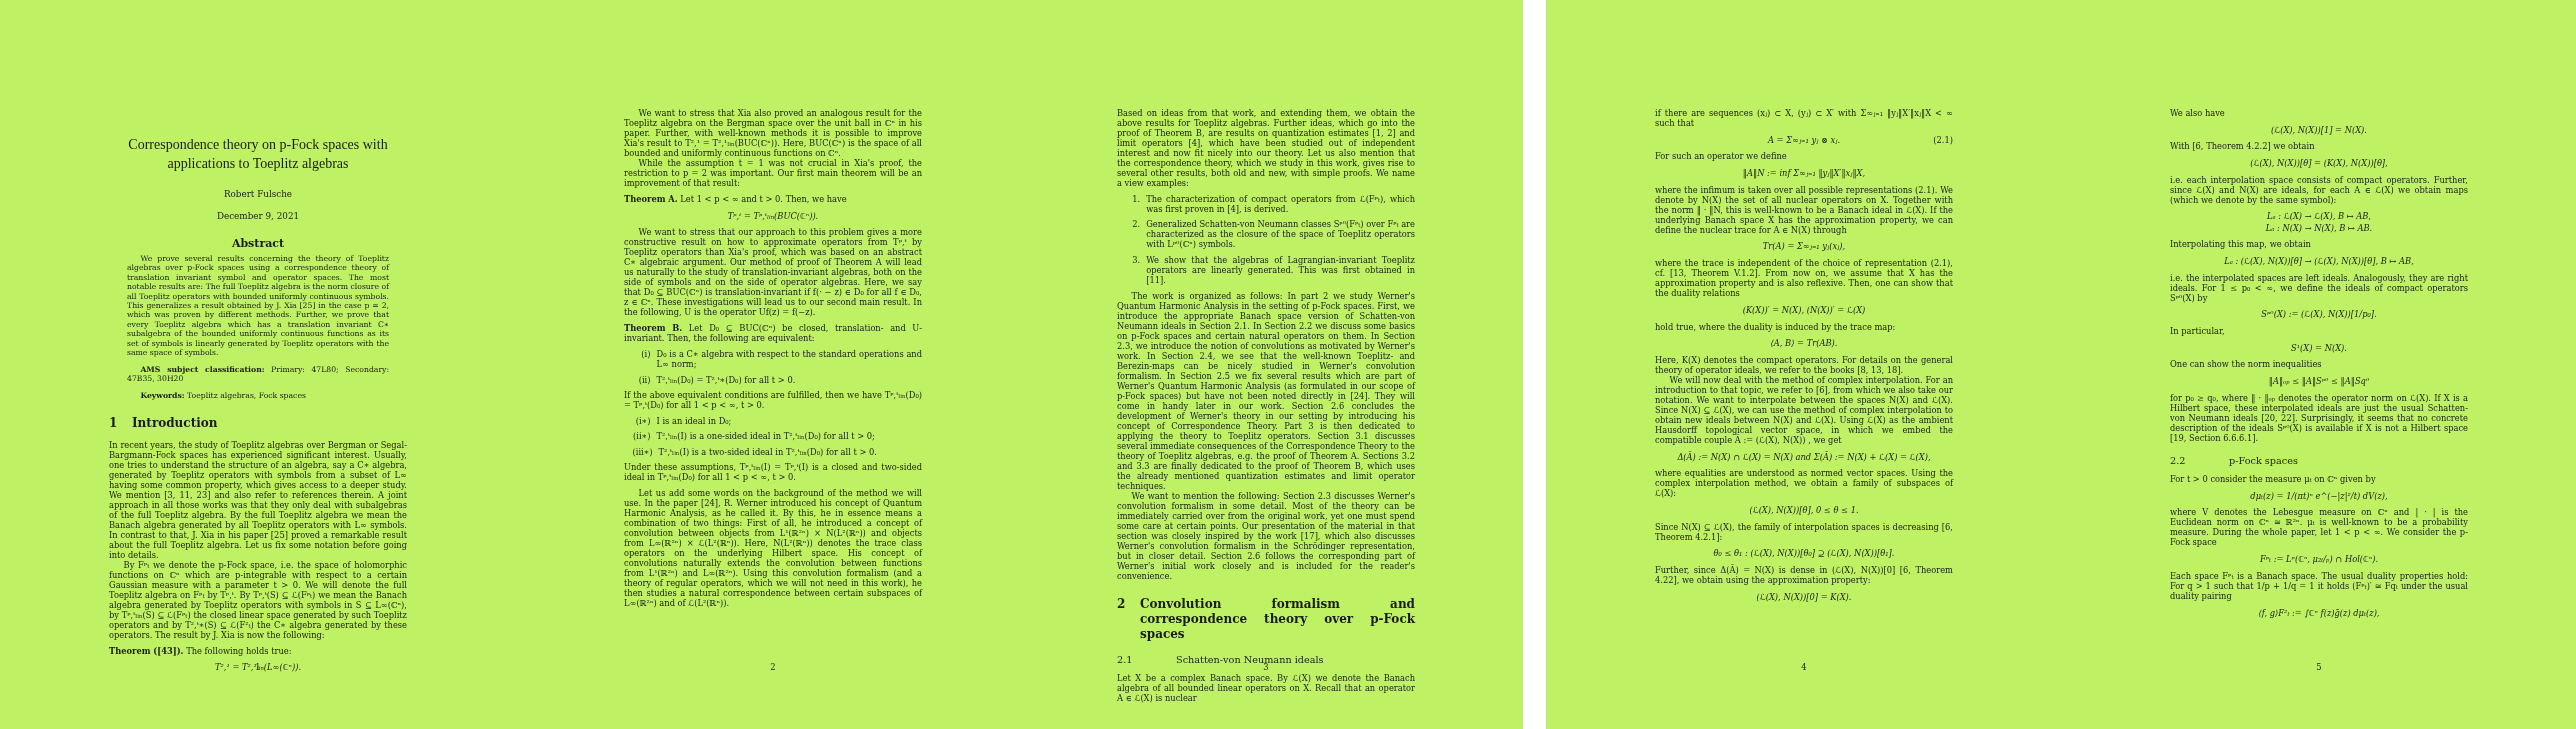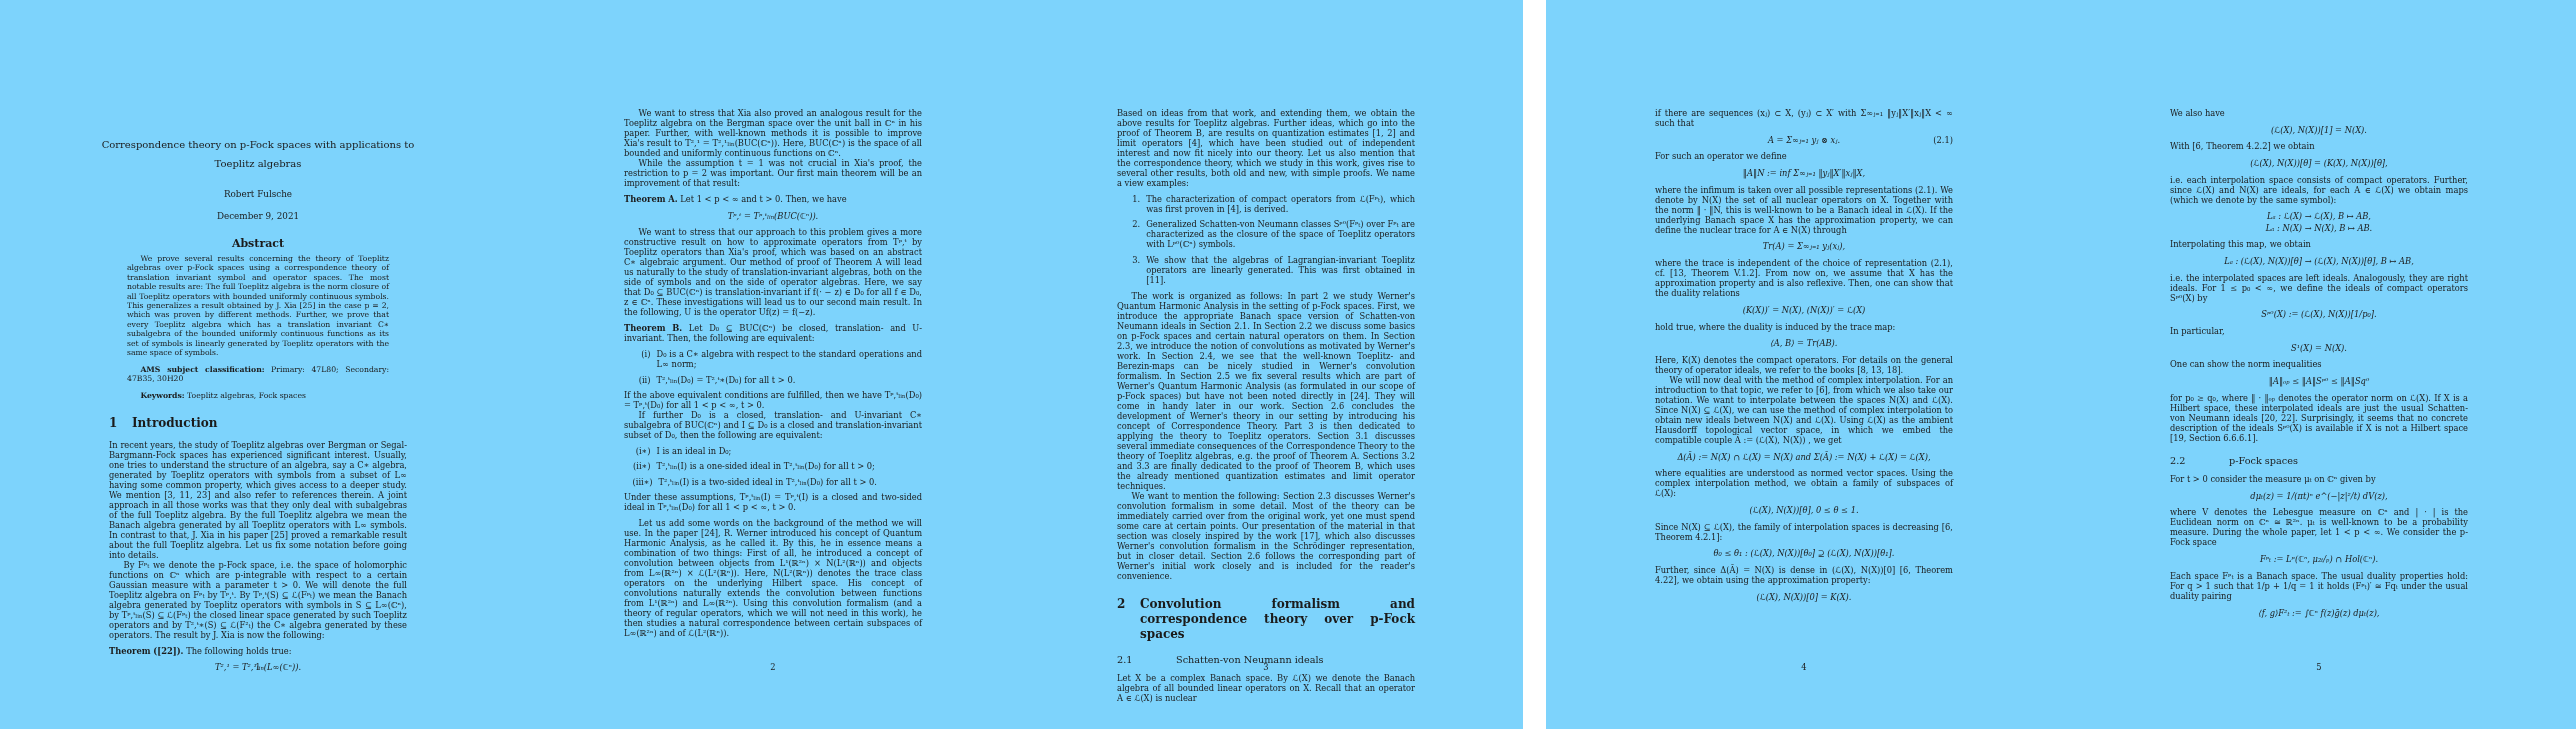--- a/index.html
+++ b/index.html
@@ -1,34 +1,34 @@
 <!DOCTYPE html>
 <html style="font-size:9.7px"><head>
 <meta charset="utf-8">
 <style>
   html,body{margin:0;padding:0;}
   body{
     width:2576px;height:729px;position:relative;background:#ffffff;
     font-family:"DejaVu Serif","DejaVu Sans",serif;color:#1b1b1b;
   }
-  .page{position:absolute;top:0;width:515px;height:729px;background:#7dd3fc;overflow:hidden;}
+  .page{position:absolute;top:0;width:515px;height:729px;background:#bef264;overflow:hidden;}
   .content{position:absolute;left:109px;width:298px;font-size:8.3px;line-height:10px;text-align:justify;}
   .para{text-indent:0;margin:0;}
   .para.ind{text-indent:14.6px;}
   .it{}
   .bf{font-weight:bold;}
   .equation{position:relative;text-align:center;font-style:italic;margin:6.7px 0;text-indent:0;}
   .eqtag{position:absolute;right:0;top:0;font-style:normal;}
   .thm{margin:6px 0;}
   .list-item{display:flex;margin:5.5px 0 5.5px 8.5px;}
   .li-label{flex:0 0 24px;text-align:right;padding-right:6px;box-sizing:border-box;}
   .li-text{flex:1;text-align:justify;}
   .enum .li-label{flex:0 0 20.7px;}
   
-  .title{font-size:10px;line-height:19px;text-align:center;font-weight:normal;margin:0 -16px 16px -16px;text-indent:0;}
+  .title{font-size:14px;line-height:19px;text-align:center;font-weight:normal;margin:0 -16px 16px -16px;text-indent:0;font-family:Liberation Serif, serif;}
   .author{text-align:center;font-size:8.8px;margin:0 0 12px 0;text-indent:0;}
   .date{text-align:center;font-size:8.8px;margin:0 0 18px 0;text-indent:0;}
   .abs-head{text-align:center;font-weight:bold;font-size:11px;margin:0 0 4.9px 0;text-indent:0;}
   .abstract{width:262px;margin:0 auto;font-size:7.7px;line-height:9.4px;text-align:justify;text-indent:13.4px;}
   .meta{width:262px;margin:7.3px auto 0 auto;font-size:7.7px;line-height:9.4px;text-align:justify;text-indent:13.4px;}
   .sec1-head{display:flex;font-weight:bold;font-size:12px;line-height:15px;margin:16px 0 8.5px 0;}
   .sec-num{flex:0 0 23px;}
   .subsec-head{display:flex;font-weight:normal;font-size:9.7px;line-height:12px;margin:12px 0 7.3px 0;gap:32px;}
   .subsec-head .sec-num{flex:0 0 27px;}
   .page-number{position:absolute;top:662px;left:109px;width:298px;text-align:center;font-size:8.3px;}
@@ -52,21 +52,21 @@
     <div class="abs-head">Abstract</div>
     <div class="abstract">We prove several results concerning the theory of Toeplitz algebras over p-Fock spaces using a correspondence theory of translation invariant symbol and operator spaces. The most notable results are: The full Toeplitz algebra is the norm closure of all Toeplitz operators with bounded uniformly continuous symbols. This generalizes a result obtained by J. Xia [25] in the case p = 2, which was proven by different methods. Further, we prove that every Toeplitz algebra which has a translation invariant C∗ subalgebra of the bounded uniformly continuous functions as its set of symbols is linearly generated by Toeplitz operators with the same space of symbols.</div>
     <div class="meta"><span class="bf">AMS subject classification:</span> <span>Primary: 47L80; Secondary: 47B35, 30H20</span></div>
     <div class="meta"><span class="bf">Keywords:</span> <span>Toeplitz algebras, Fock spaces</span></div>
     <div class="sec1-head">
       <span class="sec-num">1</span>
       <span>Introduction</span>
     </div>
     <p class="para">In recent years, the study of Toeplitz algebras over Bergman or Segal-Bargmann-Fock spaces has experienced significant interest. Usually, one tries to understand the structure of an algebra, say a C∗ algebra, generated by Toeplitz operators with symbols from a subset of L∞ having some common property, which gives access to a deeper study. We mention [3, 11, 23] and also refer to references therein. A joint approach in all those works was that they only deal with subalgebras of the full Toeplitz algebra. By the full Toeplitz algebra we mean the Banach algebra generated by all Toeplitz operators with L∞ symbols. In contrast to that, J. Xia in his paper [25] proved a remarkable result about the full Toeplitz algebra. Let us fix some notation before going into details.</p>
     <p class="para ind">By Fᵖₜ we denote the p-Fock space, i.e. the space of holomorphic functions on ℂⁿ which are p-integrable with respect to a certain Gaussian measure with a parameter t &gt; 0. We will denote the full Toeplitz algebra on Fᵖₜ by Tᵖ,ᵗ. By Tᵖ,ᵗ(S) ⊆ ℒ(Fᵖₜ) we mean the Banach algebra generated by Toeplitz operators with symbols in S ⊆ L∞(ℂⁿ), by Tᵖ,ᵗₗᵢₙ(S) ⊆ ℒ(Fᵖₜ) the closed linear space generated by such Toeplitz operators and by T²,ᵗ∗(S) ⊆ ℒ(F²ₜ) the C∗ algebra generated by these operators. The result by J. Xia is now the following:</p>
-    <p class="para thm"><span class="bf">Theorem ([22]).</span> <span class="it">The following holds true:</span></p>
+    <p class="para thm"><span class="bf">Theorem ([43]).</span> <span class="it">The following holds true:</span></p>
     <div class="equation">T²,¹ = T²,¹ₗᵢₙ(L∞(ℂⁿ)).</div>
   </div>
   <div class="page-number">1</div>
 </div>
 
 <div class="page" style="left:515px;">
   <div class="content" style="top:108px;">
     <p class="para ind">We want to stress that Xia also proved an analogous result for the Toeplitz algebra on the Bergman space over the unit ball in ℂⁿ in his paper. Further, with well-known methods it is possible to improve Xia's result to T²,¹ = T²,¹ₗᵢₙ(BUC(ℂⁿ)). Here, BUC(ℂⁿ) is the space of all bounded and uniformly continuous functions on ℂⁿ.</p>
     <p class="para ind">While the assumption t = 1 was not crucial in Xia's proof, the restriction to p = 2 was important. Our first main theorem will be an improvement of that result:</p>
     <p class="para thm"><span class="bf">Theorem A.</span> <span class="it">Let 1 &lt; p &lt; ∞ and t &gt; 0. Then, we have</span></p>
@@ -75,21 +75,20 @@
     <p class="para thm"><span class="bf">Theorem B.</span> <span class="it">Let D₀ ⊆ BUC(ℂⁿ) be closed, translation- and U-invariant. Then, the following are equivalent:</span></p>
     <div class="list-item it">
         <span class="li-label">(i)</span>
         <span class="li-text">D₀ is a C∗ algebra with respect to the standard operations and L∞ norm;</span>
       </div>
     <div class="list-item it">
         <span class="li-label">(ii)</span>
         <span class="li-text">T²,ᵗₗᵢₙ(D₀) = T²,ᵗ∗(D₀) for all t &gt; 0.</span>
       </div>
     <p class="para it">If the above equivalent conditions are fulfilled, then we have Tᵖ,ᵗₗᵢₙ(D₀) = Tᵖ,ᵗ(D₀) for all 1 &lt; p &lt; ∞, t &gt; 0.</p>
-    <p class="para ind it">If further D₀ is a closed, translation- and U-invariant C∗ subalgebra of BUC(ℂⁿ) and I ⊆ D₀ is a closed and translation-invariant subset of D₀, then the following are equivalent:</p>
     <div class="list-item it">
         <span class="li-label">(i∗)</span>
         <span class="li-text">I is an ideal in D₀;</span>
       </div>
     <div class="list-item it">
         <span class="li-label">(ii∗)</span>
         <span class="li-text">T²,ᵗₗᵢₙ(I) is a one-sided ideal in T²,ᵗₗᵢₙ(D₀) for all t &gt; 0;</span>
       </div>
     <div class="list-item it">
         <span class="li-label">(iii∗)</span>

